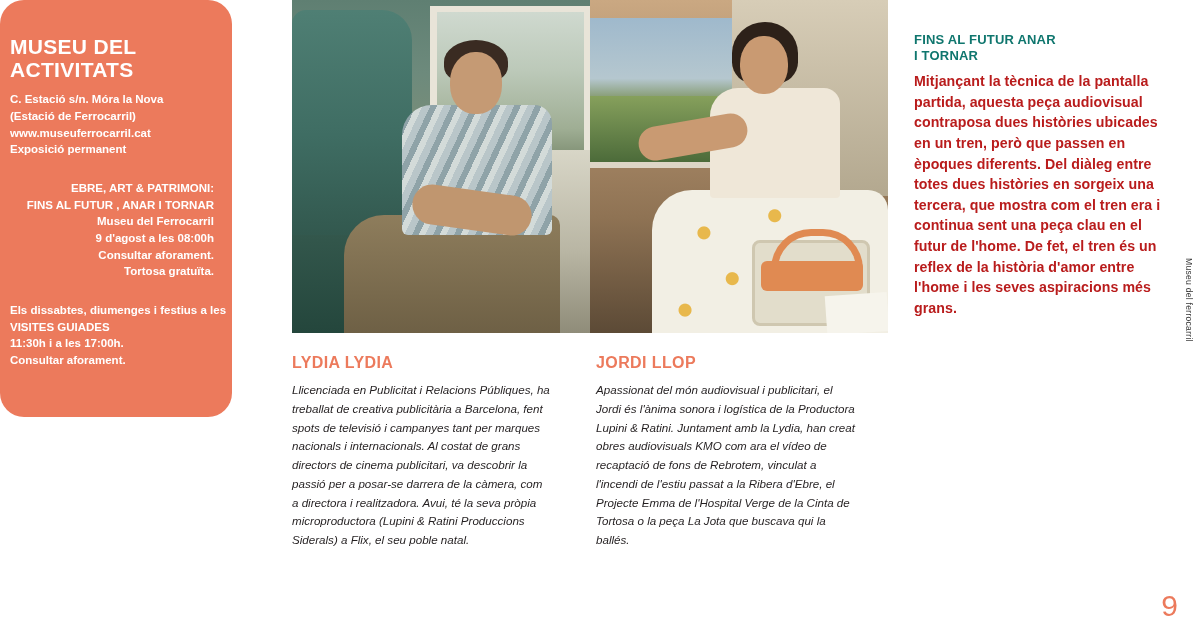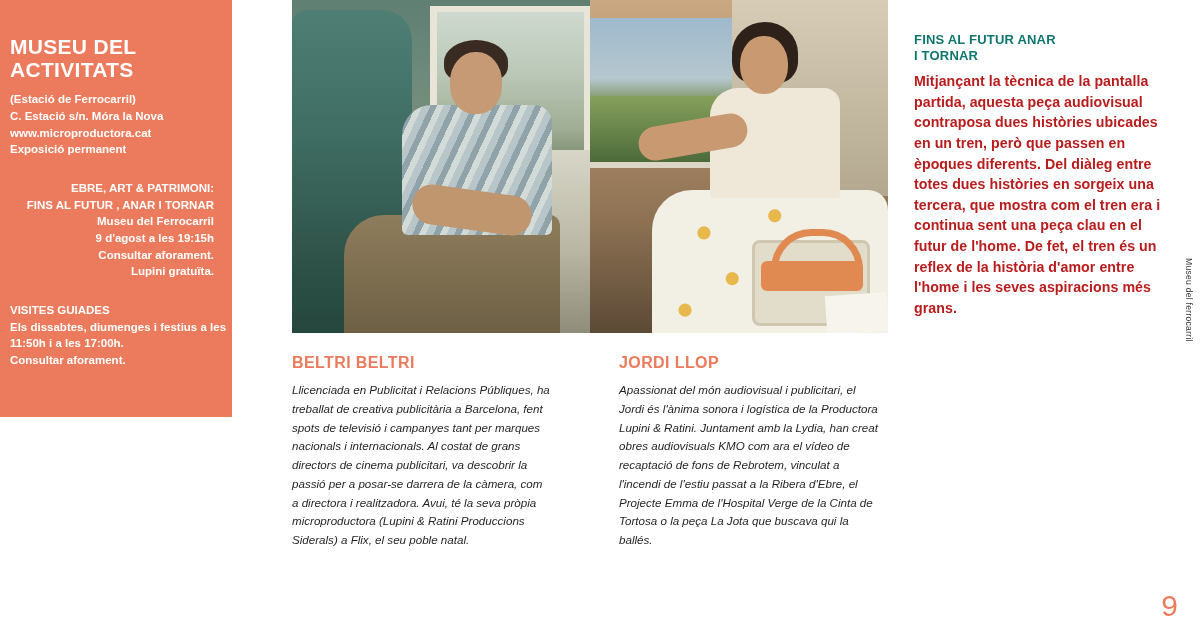--- a/index.html
+++ b/index.html
@@ -19,20 +19,21 @@
 
   
   .left-panel {
     position: absolute;
     left: 0; top: 0;
     width: 232px;
     height: 417px;
     background: #ec7a5c;
     color: #ffffff;
     padding: 28px 18px 0 10px;
+    border-radius: 24px;
   }
   .museum-title {
     font-weight: bold;
     font-size: 21px;
     line-height: 1.08;
     letter-spacing: 0.3px;
     margin: 8px 0 10px 0;
     color: #ffffff;
   }
   .museum-title span { display: block; }
@@ -268,21 +269,21 @@
   }
 
   
   .bio {
     position: absolute;
     top: 354px;
     width: 260px;
     color: #231f20;
   }
   .bio-lydia { left: 292px; }
-  .bio-jordi { left: 619px; }
+  .bio-jordi { left: 596px; }
   .bio-name {
     color: #ec7a5c;
     font-weight: bold;
     font-size: 16px;
     letter-spacing: 0.4px;
     margin-bottom: 9px;
   }
   .bio-text {
     font-size: 11.6px;
     line-height: 1.62;
@@ -304,39 +305,39 @@
 
 <div class="page">
 
   <div class="left-panel">
     <div class="museum-title">
       <span>MUSEU DEL</span>
       <span>ACTIVITATS</span>
     </div>
 
     <div class="addr-block">
+      <div>C. Estació s/n. Móra la Nova</div>
       <div>(Estació de Ferrocarril)</div>
-      <div>C. Estació s/n. Móra la Nova</div>
-      <div>www.microproductora.cat</div>
+      <div>www.museuferrocarril.cat</div>
       <div>Exposició permanent</div>
     </div>
 
     <div class="expo-block">
       <div>EBRE, ART &amp; PATRIMONI:</div>
       <div>FINS AL FUTUR , ANAR I TORNAR</div>
       <div>Museu del Ferrocarril</div>
-      <div>9 d'agost a les 19:15h</div>
+      <div>9 d'agost a les 08:00h</div>
       <div>Consultar aforament.</div>
-      <div>Lupini gratuïta.</div>
+      <div>Tortosa gratuïta.</div>
     </div>
 
     <div class="acts-block">
+      <div>Els dissabtes, diumenges i festius a les</div>
       <div>VISITES GUIADES</div>
-      <div>Els dissabtes, diumenges i festius a les</div>
-      <div>11:50h i a les 17:00h.</div>
+      <div>11:30h i a les 17:00h.</div>
       <div>Consultar aforament.</div>
     </div>
   </div>
 
   <div class="photo">
     <div class="photo-half photo-left">
       <div class="pl-bg"></div>
       <div class="pl-window"></div>
       <div class="pl-wall"></div>
       <div class="pl-seat"></div>
@@ -365,21 +366,21 @@
     <div class="right-title">
       <span>FINS AL FUTUR ANAR</span>
       <span>I TORNAR</span>
     </div>
     <div class="right-body">Mitjançant la tècnica de la pantalla partida, aquesta peça audiovisual contraposa dues històries ubicades en un tren, però que passen en èpoques diferents. Del diàleg entre totes dues històries en sorgeix una tercera, que mostra com el tren era i continua sent una peça clau en el futur de l'home. De fet, el tren és un reflex de la història d'amor entre l'home i les seves aspiracions més grans.</div>
   </div>
 
   <div class="side-label">Museu del ferrocarril</div>
 
   <div class="bio bio-lydia">
-    <div class="bio-name">BELTRI BELTRI</div>
+    <div class="bio-name">LYDIA LYDIA</div>
     <div class="bio-text">Llicenciada en Publicitat i Relacions Públiques, ha treballat de creativa publicitària a Barcelona, fent spots de televisió i campanyes tant per marques nacionals i internacionals. Al costat de grans directors de cinema publicitari, va descobrir la passió per a posar-se darrera de la càmera, com a directora i realitzadora. Avui, té la seva pròpia microproductora (Lupini &amp; Ratini Produccions Siderals) a Flix, el seu poble natal.</div>
   </div>
 
   <div class="bio bio-jordi">
     <div class="bio-name">JORDI LLOP</div>
     <div class="bio-text">Apassionat del món audiovisual i publicitari, el Jordi és l'ànima sonora i logística de la Productora Lupini &amp; Ratini. Juntament amb la Lydia, han creat obres audiovisuals KMO com ara el vídeo de recaptació de fons de Rebrotem, vinculat a l'incendi de l'estiu passat a la Ribera d'Ebre, el Projecte Emma de l'Hospital Verge de la Cinta de Tortosa o la peça La Jota que buscava qui la ballés.</div>
   </div>
 
   <div class="page-num">9</div>
 

